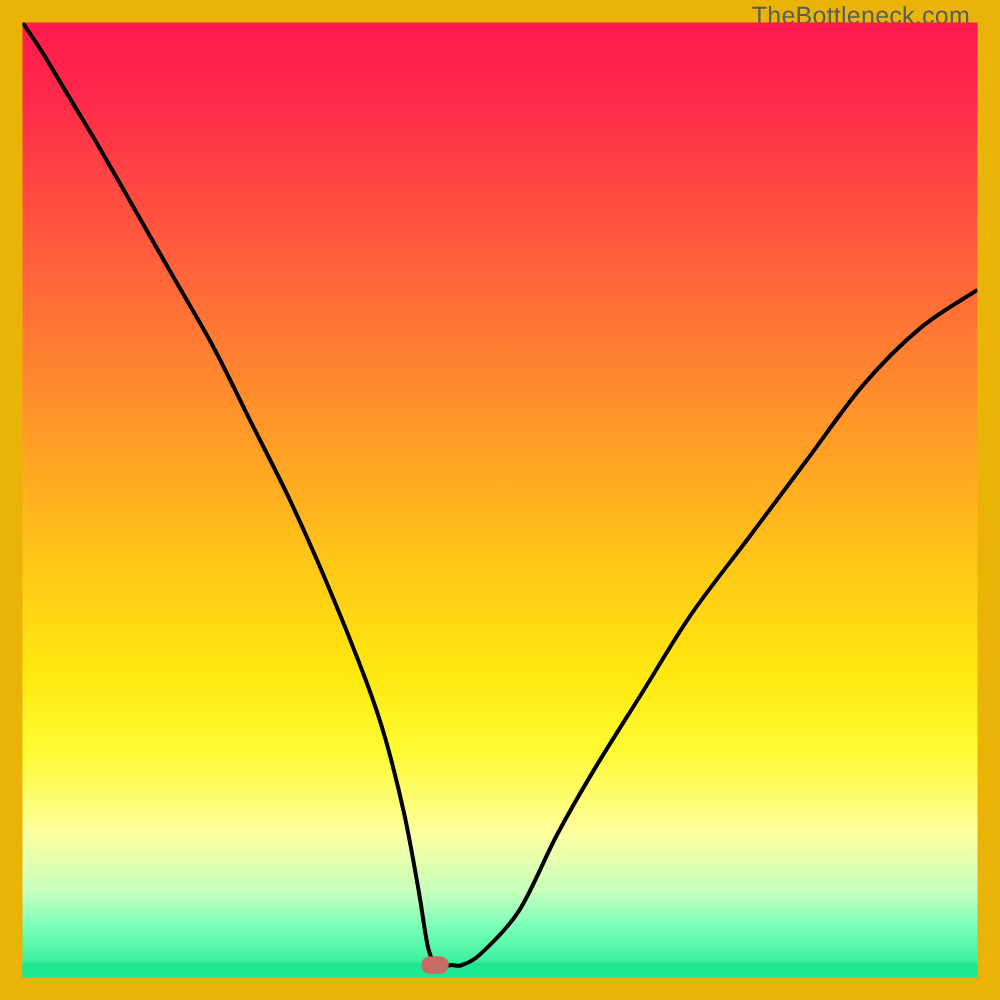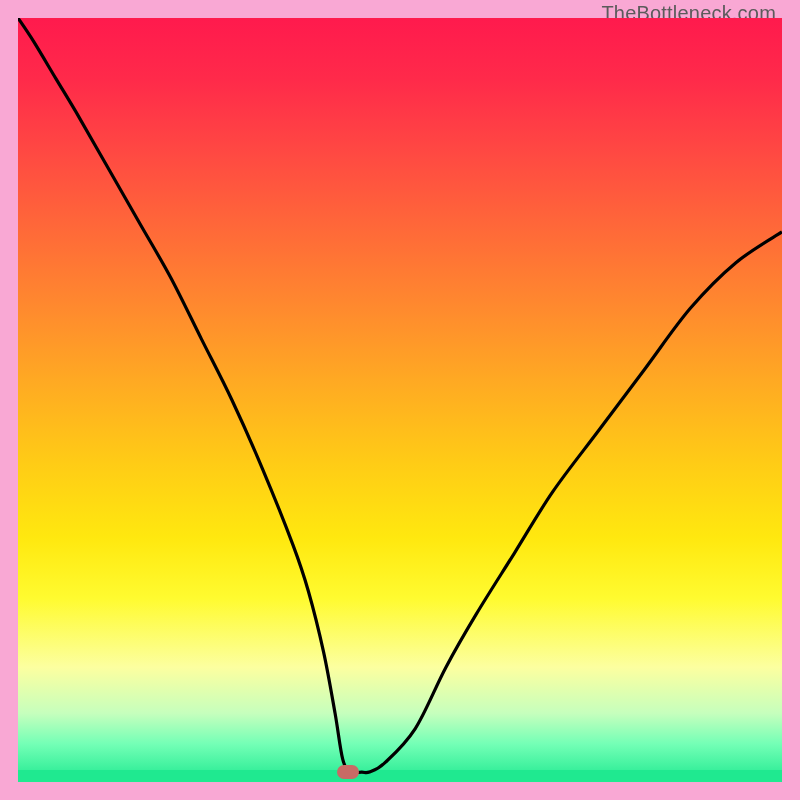--- a/index.html
+++ b/index.html
@@ -1,21 +1,21 @@
 <!DOCTYPE html>
 <html><head>
 <meta charset="utf-8">
 <style>
   * { margin: 0; padding: 0; box-sizing: border-box; }
   html, body { width: 800px; height: 800px; overflow: hidden; background: #000; }
   .frame {
     position: relative;
     width: 800px;
     height: 800px;
-    background: #f9a8d4;
+    background: #eab308;
   }
   .plot-area {
     position: absolute;
     left: 18px;
     top: 18px;
     width: 764px;
     height: 764px;
     background: linear-gradient(to bottom,
       #ff1a4d 0%,
       #ff2a4a 8%,

